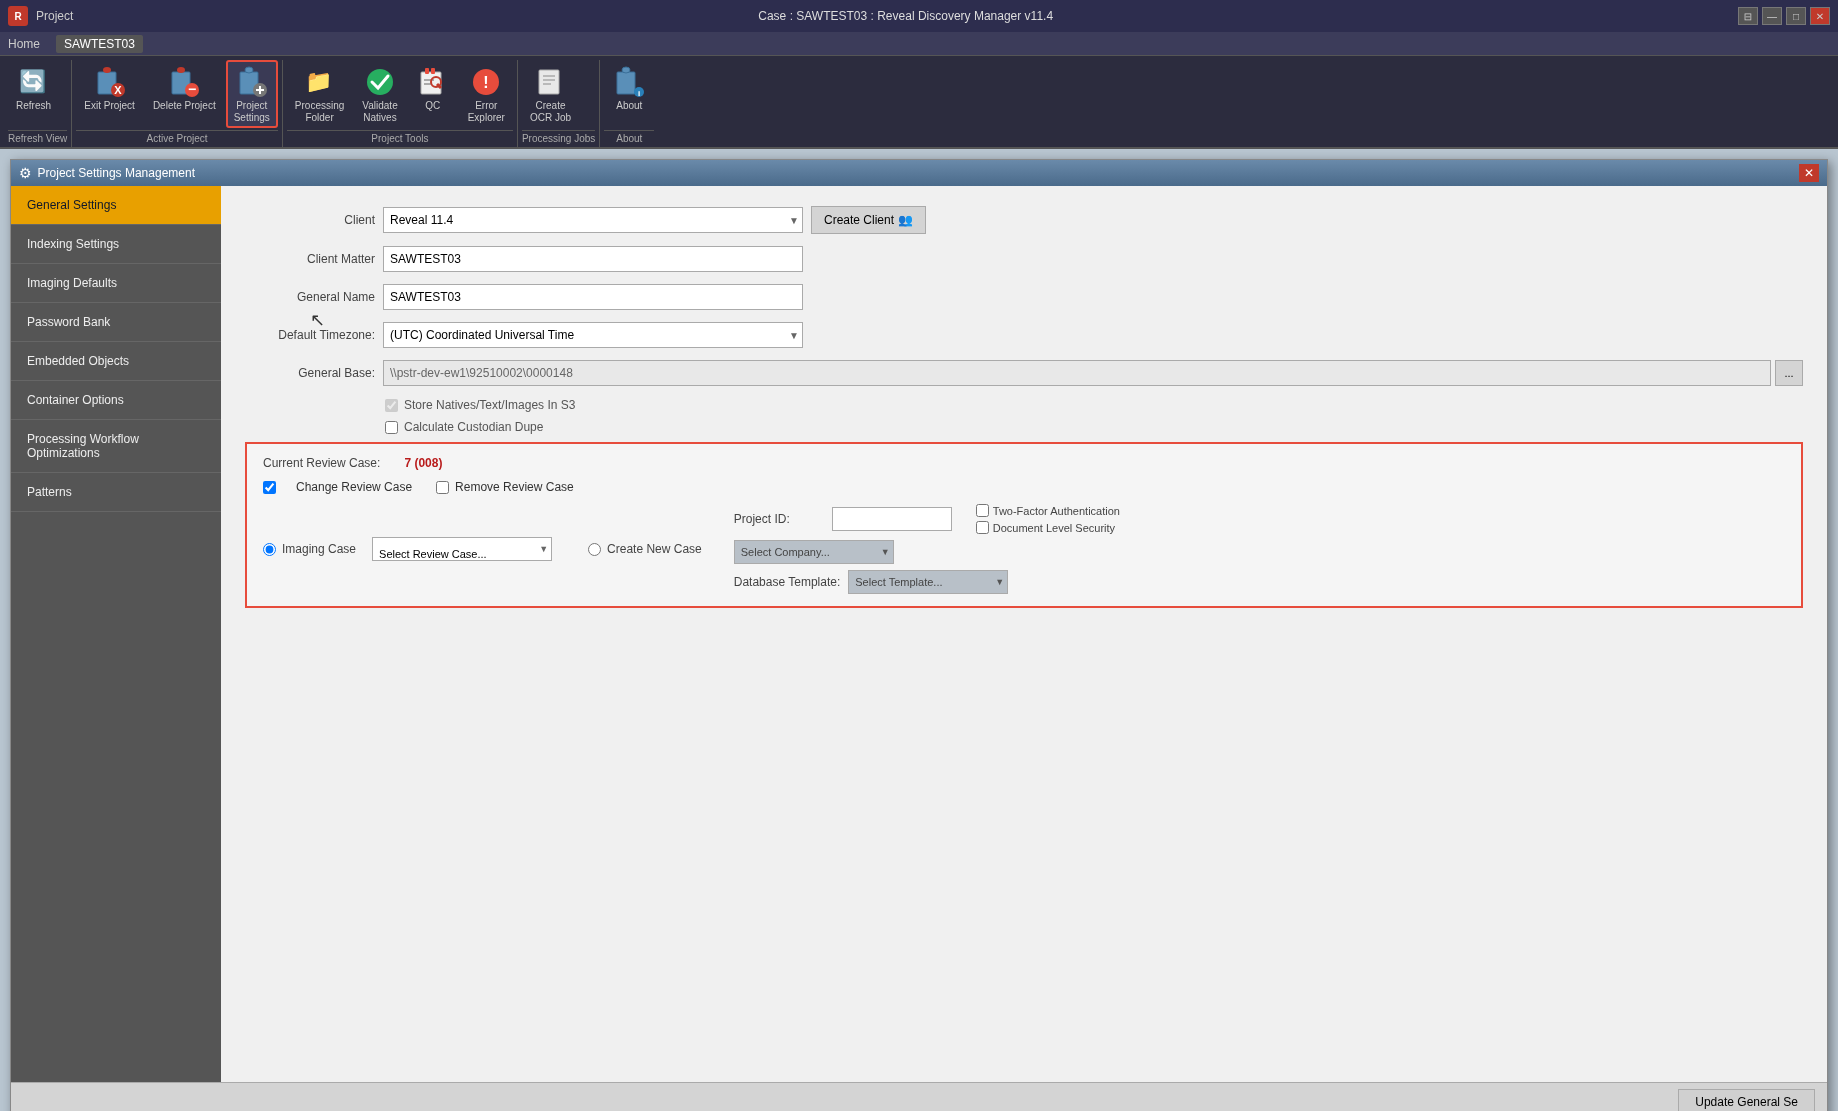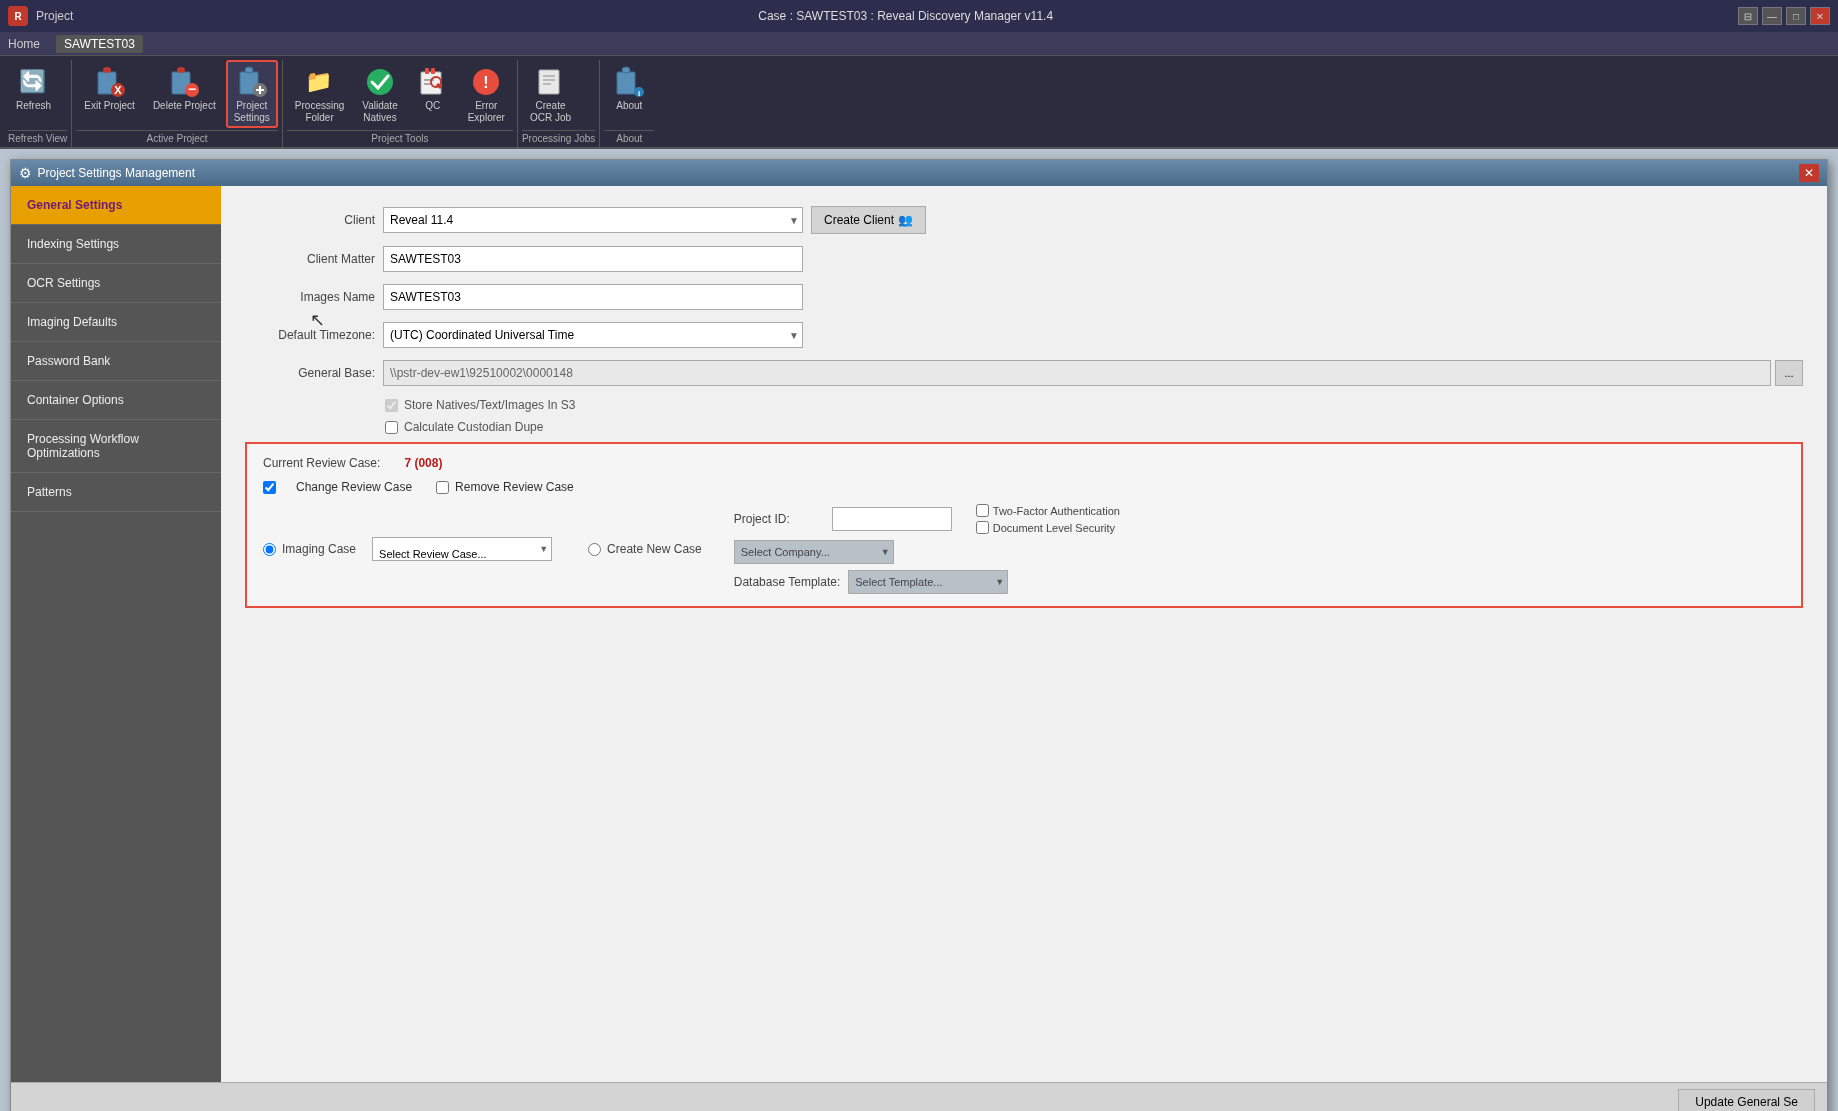--- a/index.html
+++ b/index.html
@@ -145,21 +145,21 @@
       background: #555;
       flex-shrink: 0;
     }
     .sidebar-item {
       padding: 12px 16px;
       color: #eee;
       font-size: 12px;
       cursor: pointer;
       border-bottom: 1px solid #666;
     }
-    .sidebar-item.active { background: #e8a000; color: #701a75; font-weight: bold; }
+    .sidebar-item.active { background: #e8a000; color: #0f172a; font-weight: normal; }
 
     
     .form-area {
       flex: 1;
       padding: 20px 24px;
       background: #f0f0f0;
       overflow-y: auto;
       position: relative;
     }
 
@@ -557,27 +557,27 @@
     <div class="dialog-body">
 
       <div class="sidebar">
         <div class="sidebar-item active">
           <span>General Settings</span>
         </div>
         <div class="sidebar-item">
           <span>Indexing Settings</span>
         </div>
         <div class="sidebar-item">
-          <span>OCR Settings</span>
-        </div>
-        <div class="sidebar-item">
           <span>Imaging Defaults</span>
         </div>
         <div class="sidebar-item">
           <span>Password Bank</span>
+        </div>
+        <div class="sidebar-item">
+          <span>Embedded Objects</span>
         </div>
         <div class="sidebar-item">
           <span>Container Options</span>
         </div>
         <div class="sidebar-item">
           <span>Processing Workflow Optimizations</span>
         </div>
         <div class="sidebar-item">
           <span>Patterns</span>
         </div>
@@ -598,21 +598,21 @@
             <span>👥</span>
           </button>
         </div>
 
         <div class="form-row">
           <label class="form-label">Client Matter</label>
           <input type="text" class="form-control" value="SAWTEST03" style="">
         </div>
 
         <div class="form-row">
-          <label class="form-label">Images Name</label>
+          <label class="form-label">General Name</label>
           <input type="text" class="form-control" value="SAWTEST03" style="">
         </div>
 
         <div class="form-row">
           <label class="form-label">Default Timezone:</label>
           <div class="select-wrapper">
             <select>
               <option>(UTC) Coordinated Universal Time</option>
             </select>
             <span class="select-arrow">▼</span>

